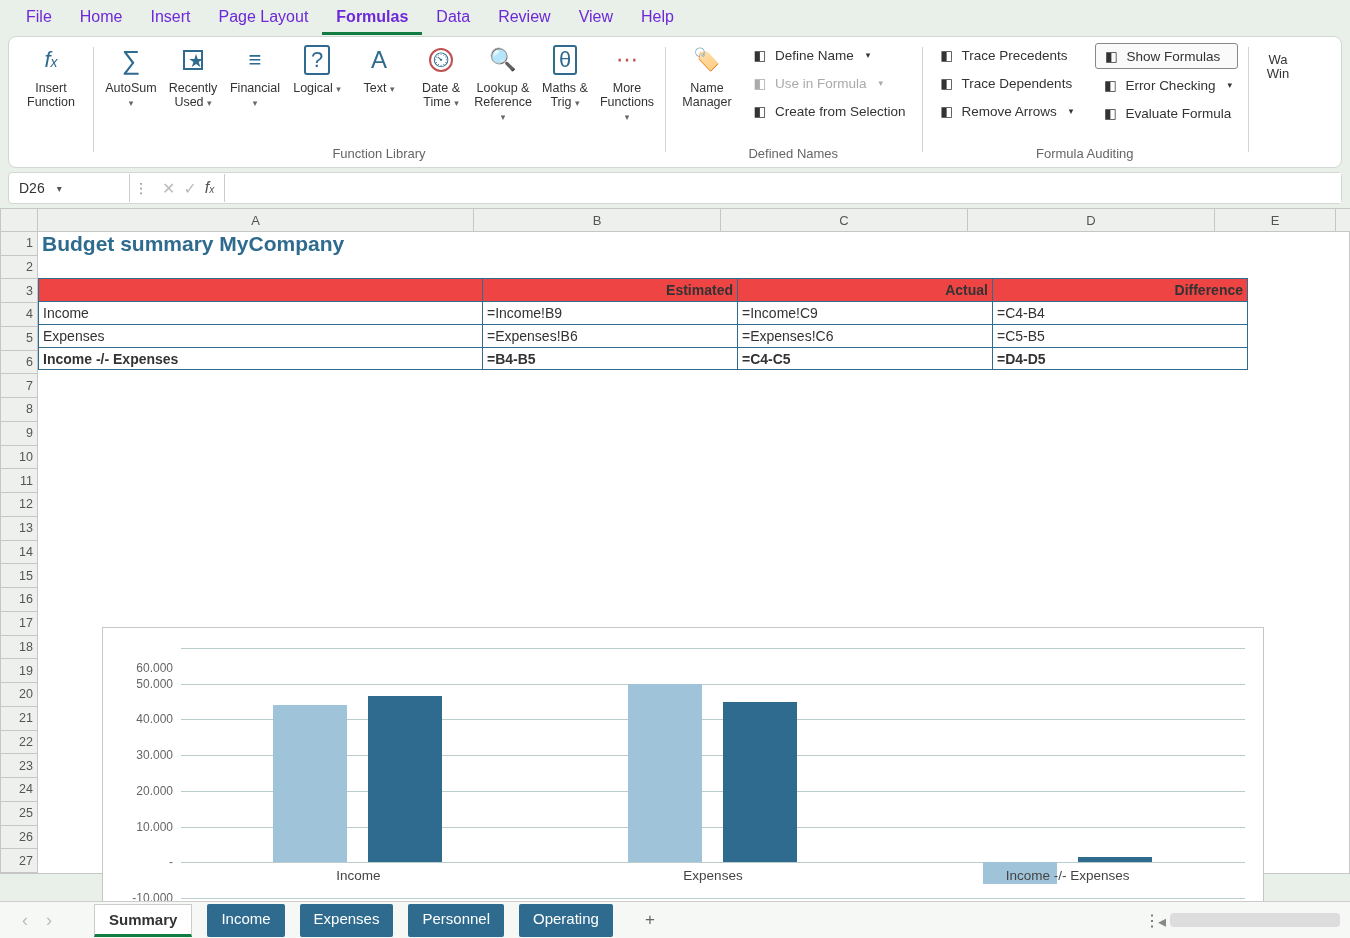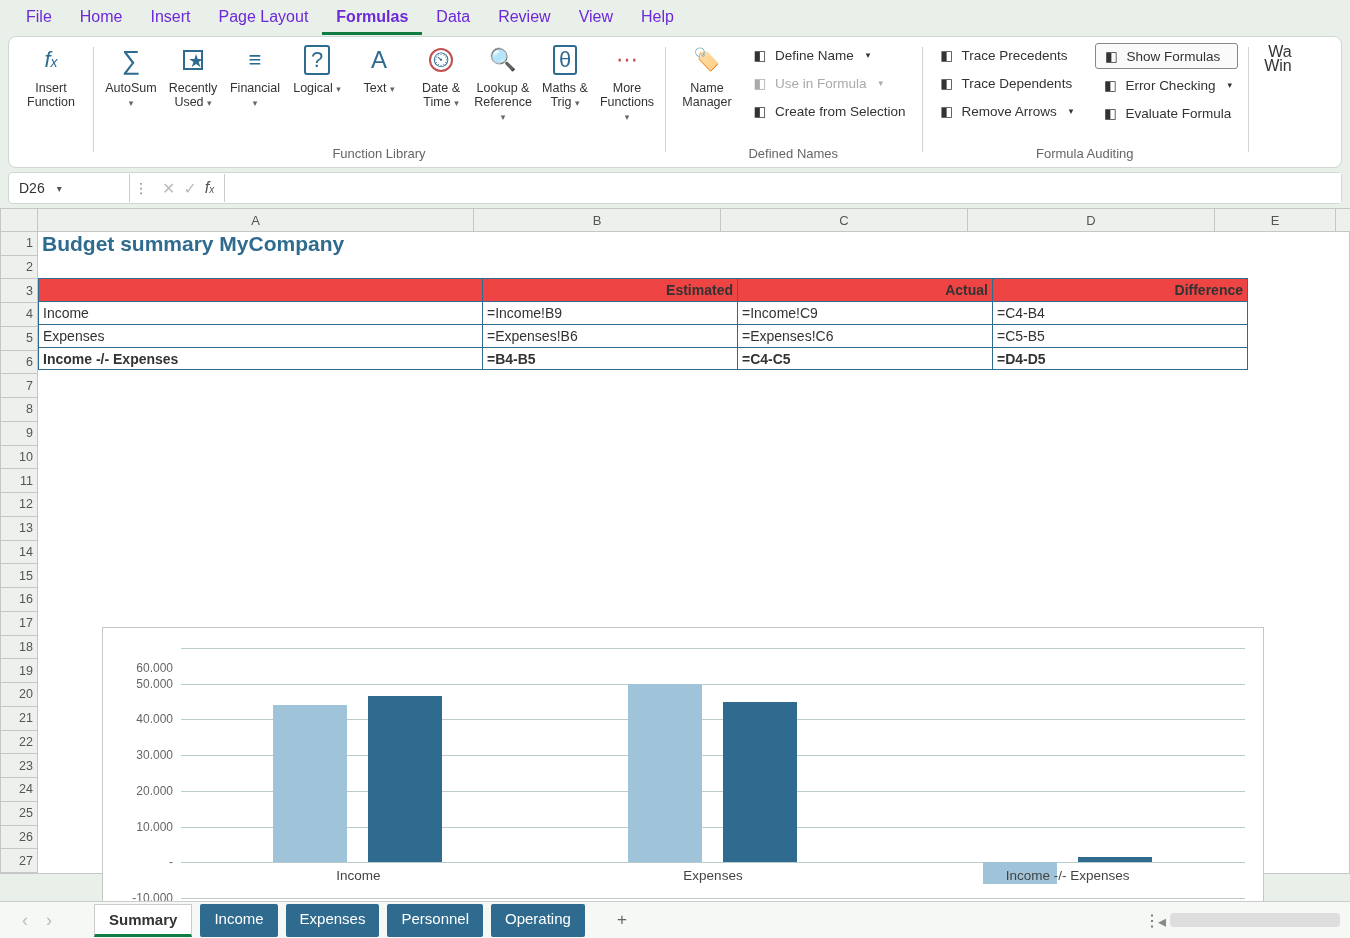--- a/index.html
+++ b/index.html
@@ -228,21 +228,21 @@
           </div>
           <div class="smallbtn">
             <span class="icon">◧</span>
             <span>Evaluate Formula</span>
           </div>
         </div>
       </div>
       <div class="group-label">Formula Auditing</div>
     </div>
     <div class="group" style="min-width: 40px;">
-      <div style="font-size: 16px; line-height: 14px; text-align: right; white-space: pre; color: rgb(51, 51, 51); margin-top: 2px;">Wa
+      <div style="font-size: 13px; line-height: 14px; text-align: center; white-space: pre; color: rgb(51, 51, 51); margin-top: 10px;">Wa
 Win</div>
     </div>
   </div>
 
 <div class="fbar">
   <div class="namebox">
     <span>D26</span>
     <span class="dd">▾</span>
   </div>
   <span style="font-size:14px;padding:0 4px;color:#888;cursor:pointer">⋮</span>
@@ -511,21 +511,21 @@
         </div>
 
     </div>
   </div>
 </div>
 
 <div class="tabs-bar">
   <span class="nav">‹</span>
   <span class="nav">›</span>
   <span style="width:30px"></span>
-  <div id="sheettabs" style="display:flex;gap:8px">
+  <div id="sheettabs" style="display:flex;gap:15px">
       <div class="stab first">Summary</div>
       <div class="stab link">Income</div>
       <div class="stab link">Expenses</div>
       <div class="stab link">Personnel</div>
       <div class="stab link">Operating</div>
     </div>
   <span style="margin-left:30px;font-size:17px;color:#666;cursor:pointer">+</span>
   <span style="margin-left:auto;margin-right:8px;color:#666;cursor:pointer">⋮</span>
   <div style="width:170px;height:14px;background:#ddd;border-radius:4px;margin-right:10px;position:relative">
       <span style="position:absolute;left:-12px;top:-1px;color:#888">◂</span>

